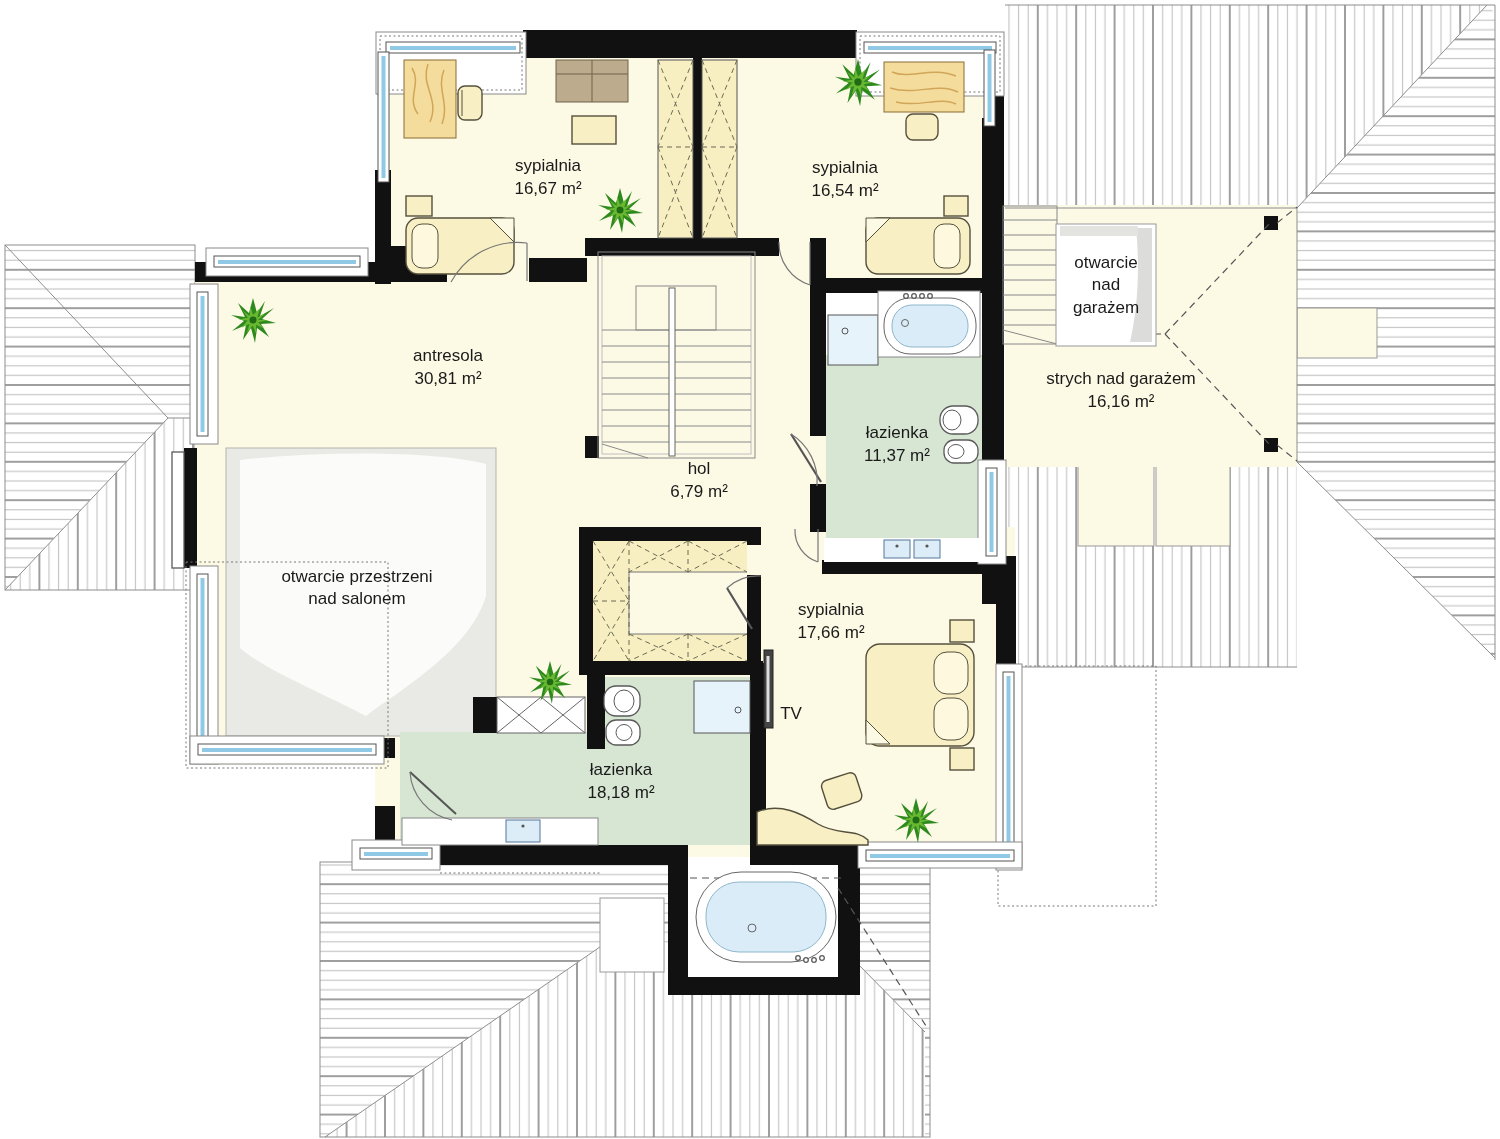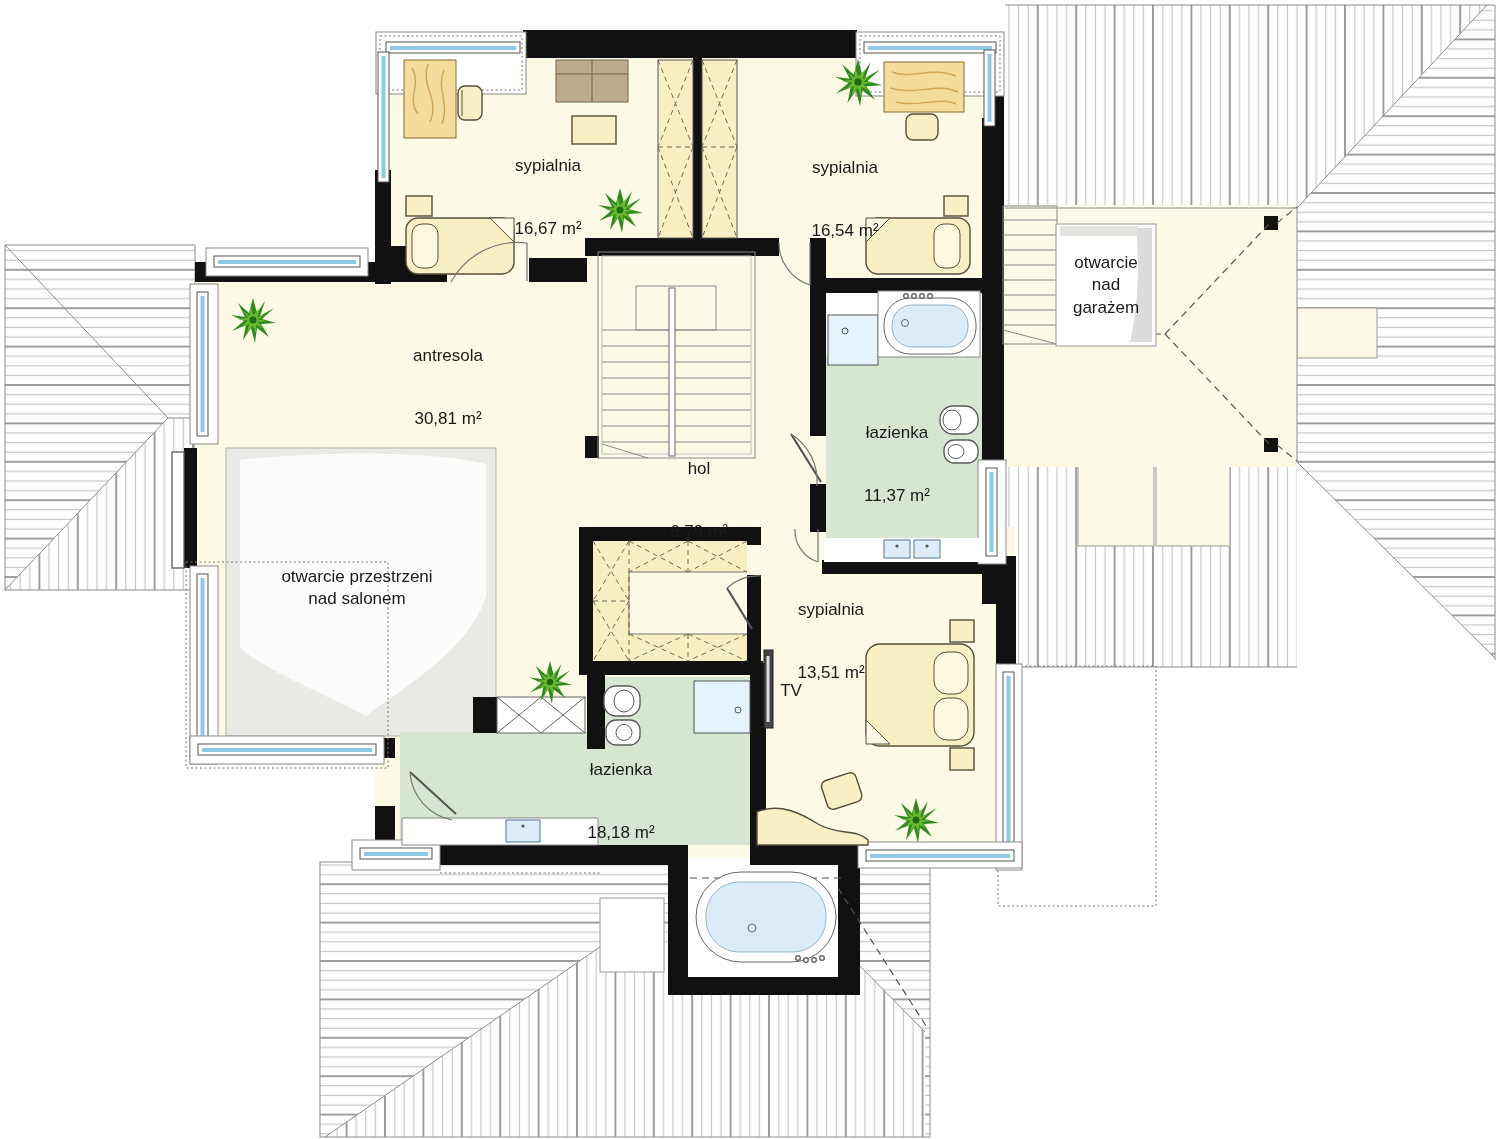--- a/index.html
+++ b/index.html
@@ -1,21 +1,21 @@
 <!DOCTYPE html>
 <html><head>
 <meta charset="utf-8">
 <style>
   html,body{margin:0;padding:0;background:#ffffff;}
   .canvas{position:relative;width:1500px;height:1139px;background:#ffffff;
           font-family:"Liberation Sans",sans-serif;overflow:hidden;}
   .canvas svg{position:absolute;left:0;top:0;}
   .lbl{position:absolute;transform:translate(-50%,-50%);text-align:center;
        font-size:17px;line-height:1.32;color:#1a1a1a;white-space:pre-line;}
-  .lbl .a{display:block;margin-top:40px;}
+  .lbl .a{display:block;}
   .winbox{fill:#ffffff;stroke:#8a8a8a;stroke-width:1;}
   .winbar{fill:#ffffff;stroke:#555555;stroke-width:1;}
   .winglass{fill:#8fc9e6;stroke:none;}
   .dotted{fill:none;stroke:#777777;stroke-width:1;stroke-dasharray:2 2.5;}
   .dash{stroke:#6b6b54;stroke-width:1;stroke-dasharray:5 4;fill:none;}
   .rdash{stroke:#555555;stroke-width:1.2;stroke-dasharray:7 5;fill:none;}
   .door{stroke:#777777;stroke-width:1.2;fill:none;}
   .furn{fill:#f8f0c4;stroke:#55503c;stroke-width:1.4;}
   .fix{fill:#ffffff;stroke:#5a5a5a;stroke-width:1.3;}
   .thin{stroke:#8d8d8d;stroke-width:1;fill:none;}
@@ -403,25 +403,28 @@
 </div>
 <div class="lbl" style="left:448px;top:368px">
   <span class="a">antresola</span><span class="a">30,81 m²</span>
 </div>
 <div class="lbl" style="left:699px;top:481px">
   <span class="a">hol</span><span class="a">6,79 m²</span>
 </div>
 <div class="lbl" style="left:897px;top:445px">
   <span class="a">łazienka</span><span class="a">11,37 m²</span>
 </div>
+<div class="lbl" style="left:1121px;top:391px">
+  <span class="a">strych nad garażem</span><span class="a">16,16 m²</span>
+</div>
 <div class="lbl" style="left:831px;top:622px">
-  <span class="a">sypialnia</span><span class="a">13,51 m²</span>
+  <span class="a">sypialnia</span><span class="a">17,66 m²</span>
 </div>
 <div class="lbl" style="left:621px;top:782px">
   <span class="a">łazienka</span><span class="a">18,18 m²</span>
 </div>
 <div class="lbl" style="left:1106px;top:286px">otwarcie
 nad
 garażem</div>
 <div class="lbl" style="left:357px;top:588px">otwarcie przestrzeni
 nad salonem</div>
-<div class="lbl" style="left:791px;top:691px">TV</div>
+<div class="lbl" style="left:791px;top:714px">TV</div>
 </div>
 
 </body></html>

